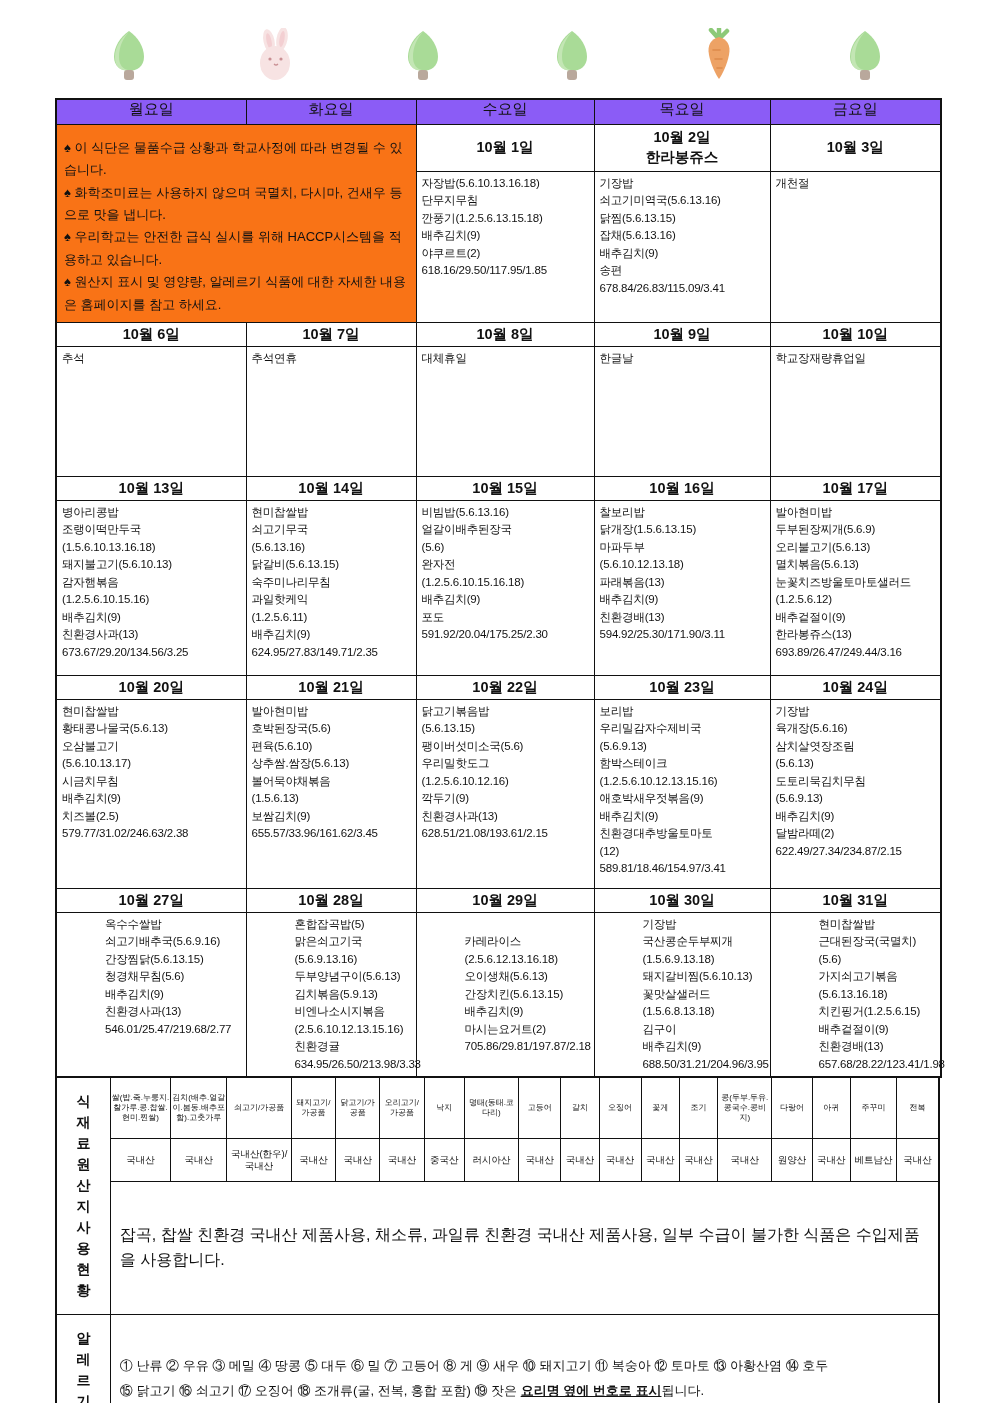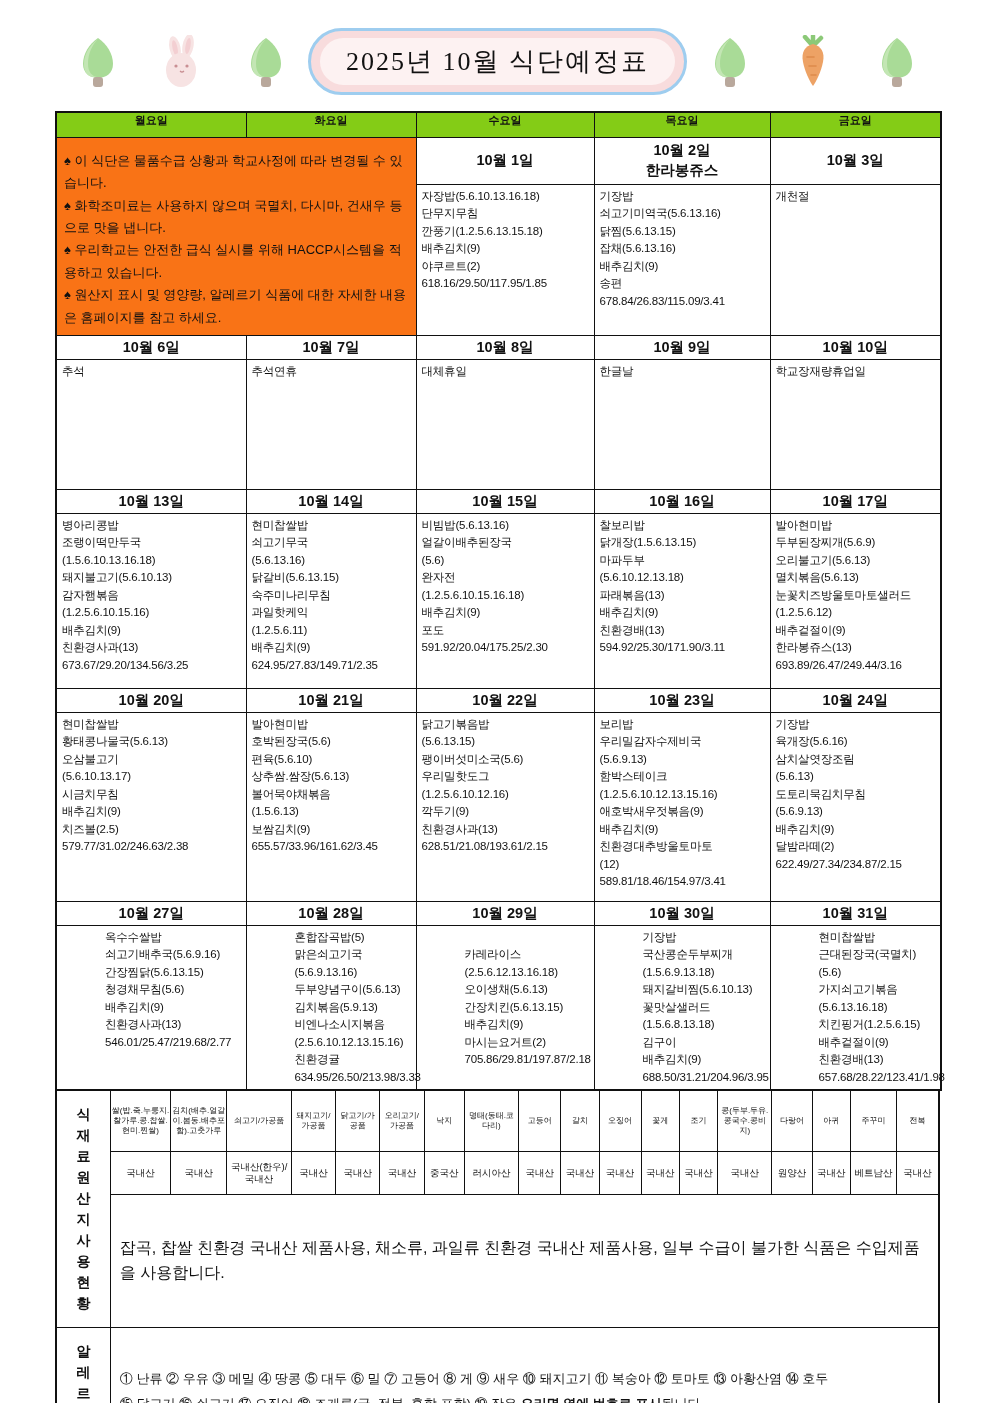--- a/index.html
+++ b/index.html
@@ -10,21 +10,21 @@
   .deco-row{display:flex;align-items:center;margin:12px 0 16px;}
   .deco-group{flex:1;display:flex;justify-content:space-around;align-items:center;}
   .deco-group span{display:inline-block;line-height:0;}
   .title-cloud{background:#f8dcdd;border:3px solid #9ecdef;border-radius:38px;padding:7px 9px;}
   .title-inner{background:#fdf2f2;border-radius:30px;padding:6px 26px;
                font-family:"Liberation Serif",serif;font-size:26px;letter-spacing:2px;white-space:nowrap;}
 
   
   table.cal{border-collapse:collapse;width:100%;table-layout:fixed;border:2px solid #111;}
   .cal th,.cal td{border:1px solid #111;padding:0;vertical-align:top;}
-  th.wd{background:#84cc16;font-size:11px;height:24px;font-weight:bold;}
+  th.wd{background:#8b5cf6;font-size:15px;height:24px;font-weight:normal;}
   td.day{background:#fff;}
   .dhead{border-bottom:1px solid #111;font-weight:bold;font-size:14.5px;text-align:center;
          white-space:pre-line;display:flex;flex-direction:column;justify-content:center;
          align-items:center;line-height:1.35;}
   .r1 .dhead{height:46px;}
   .r2 .dhead,.r3 .dhead,.r4 .dhead,.r5 .dhead{height:23px;}
   .dbody{white-space:pre-line;font-size:11.5px;line-height:1.52;padding:3px 5px;letter-spacing:-0.2px;}
   .r1 .dbody{min-height:128px;}
   .r2 .dbody{min-height:123px;}
   .r3 .dbody{min-height:168px;}
@@ -68,23 +68,20 @@
             <circle cx="15" cy="31" r="1.6" fill="#c98f93"></circle>
             <circle cx="26" cy="31" r="1.6" fill="#c98f93"></circle>
             <path d="M19 36 q2 2 4 0" stroke="#c98f93" stroke-width="1.2" fill="none"></path>
           </svg></span>
         <span><svg width="44" height="52" viewBox="0 0 44 52">
             <path d="M22 2 C13 8 7 18 7 28 c0 9 7 14 15 14 s15 -5 15 -14 C37 18 31 8 22 2 Z" fill="#a9db97"></path>
             <path d="M22 3 C16 9 12 18 12 28 c0 8 4 12 9 13 l-4 0 C10 40 8 34 8 28 C8 18 14 9 22 3 Z" fill="#c3e6b4"></path>
             <rect x="17" y="41" width="10" height="10" rx="3" fill="#b9a89c"></rect>
           </svg></span>
       </div>
-    <div class="title-cloud">
-      <div class="title-inner">2025년 10월 식단예정표</div>
-    </div>
     <div class="deco-group" id="deco-right">
         <span><svg width="44" height="52" viewBox="0 0 44 52">
             <path d="M22 2 C13 8 7 18 7 28 c0 9 7 14 15 14 s15 -5 15 -14 C37 18 31 8 22 2 Z" fill="#a9db97"></path>
             <path d="M22 3 C16 9 12 18 12 28 c0 8 4 12 9 13 l-4 0 C10 40 8 34 8 28 C8 18 14 9 22 3 Z" fill="#c3e6b4"></path>
             <rect x="17" y="41" width="10" height="10" rx="3" fill="#b9a89c"></rect>
           </svg></span>
         <span><svg width="38" height="54" viewBox="0 0 38 54">
             <path d="M19 11 L11 2 M19 11 L19 1 M19 11 L27 3" stroke="#8cc978" stroke-width="4.5" fill="none" stroke-linecap="round"></path>
             <path d="M19 9 C27 11 31 17 29 27 C27 37 22 47 19 51 C16 47 11 37 9 27 C7 17 11 11 19 9 Z" fill="#eda265"></path>
             <path d="M13 22 h7 M15 31 h7 M17 40 h5" stroke="#dd8a4b" stroke-width="1.6" stroke-linecap="round"></path>

